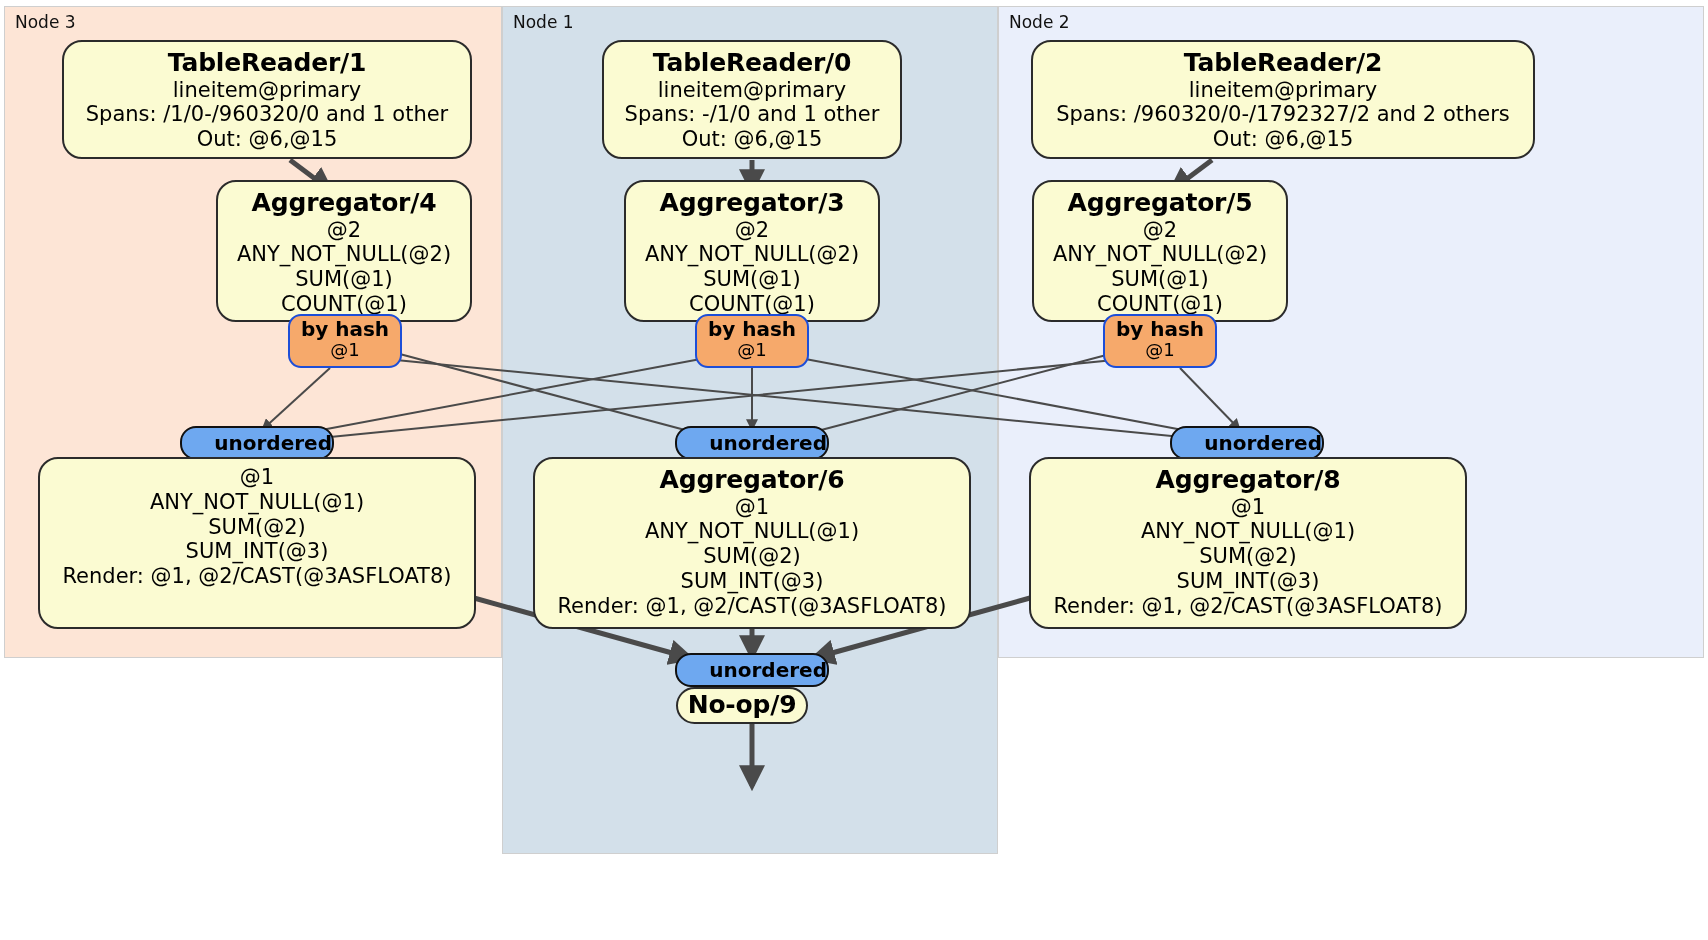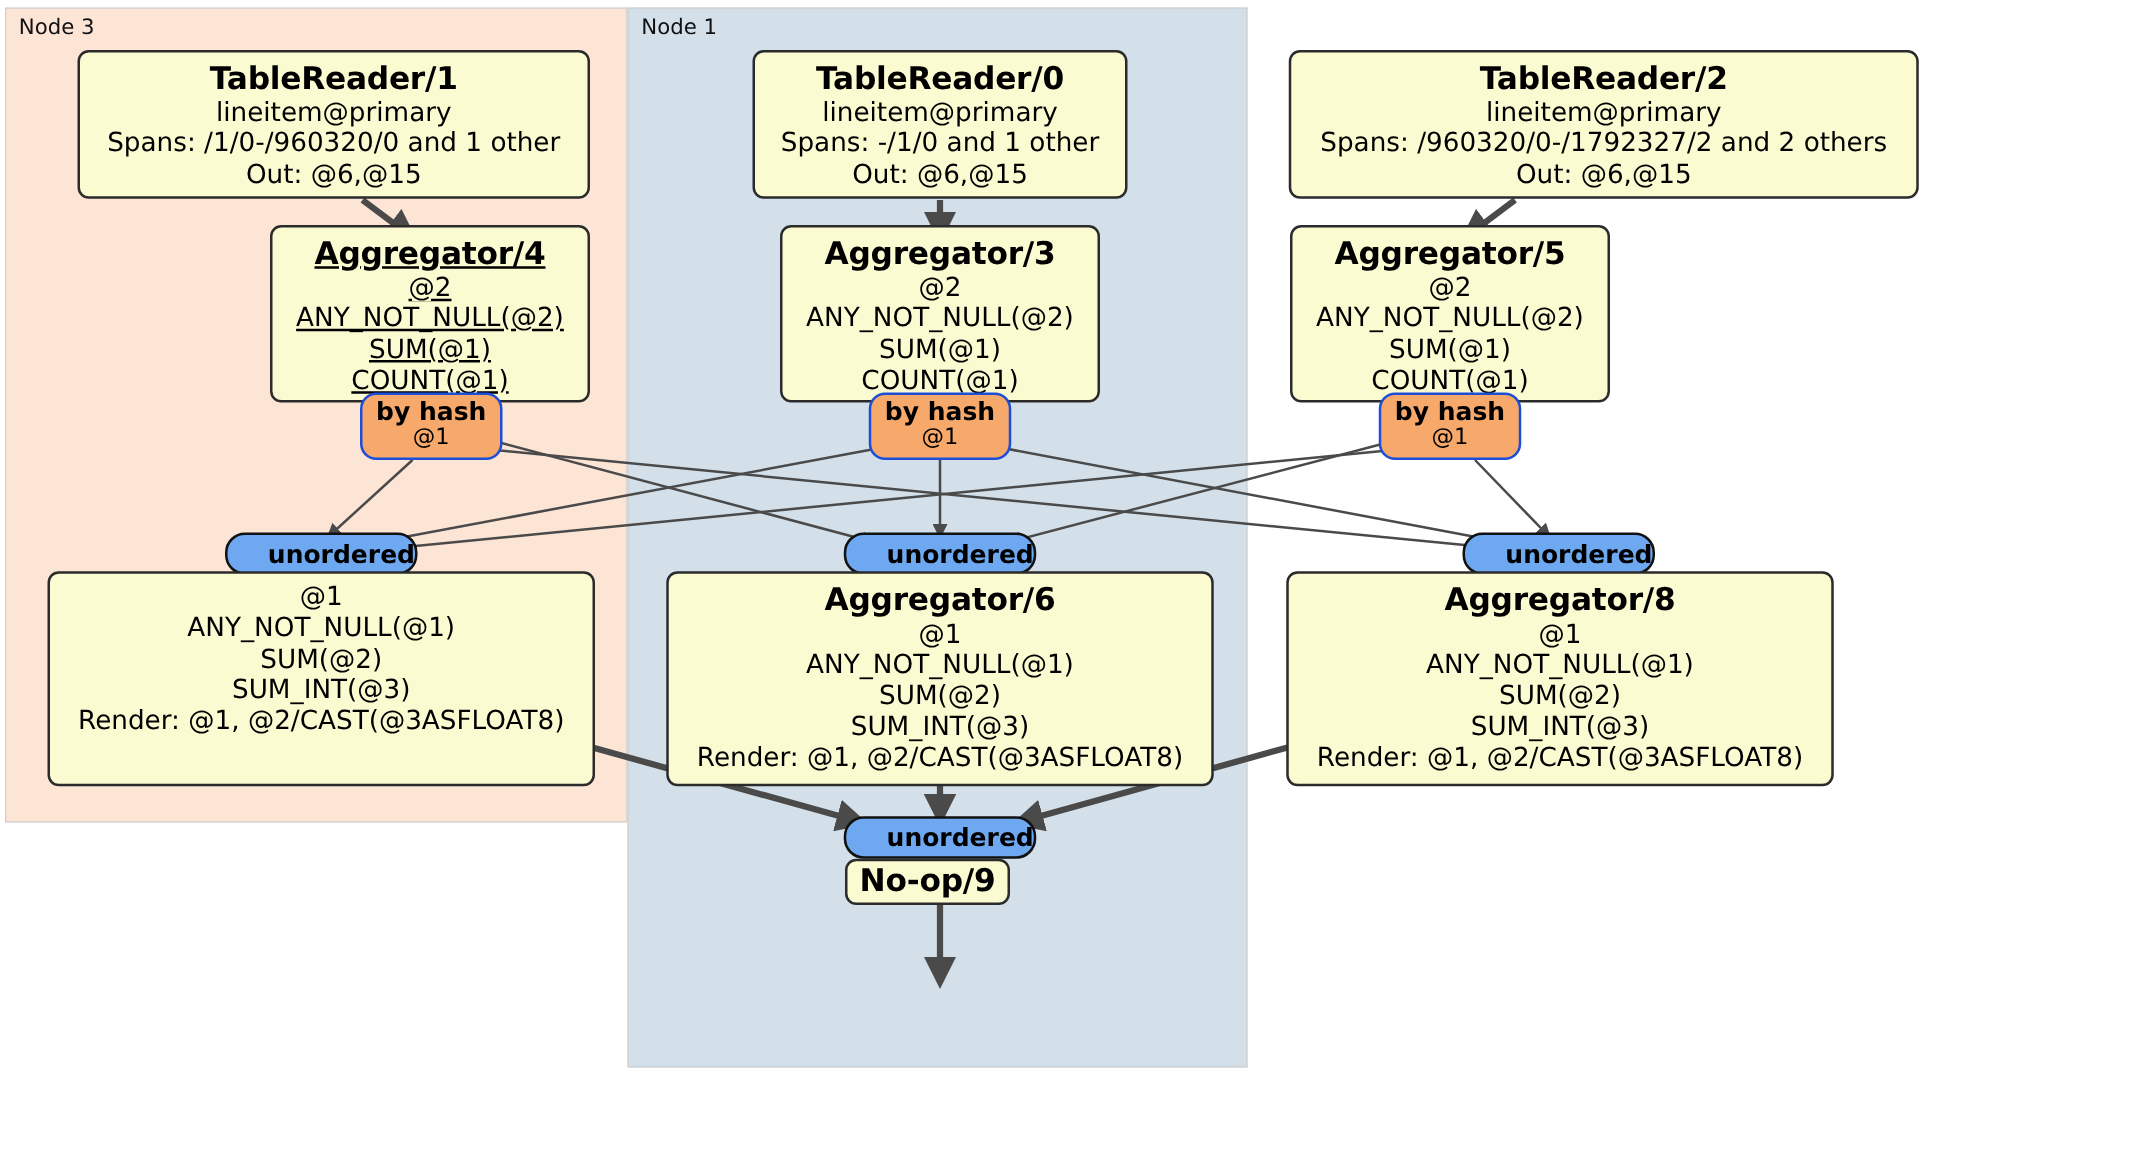--- a/index.html
+++ b/index.html
@@ -43,21 +43,21 @@
     height: 940px;
     pointer-events: none;
   }
 
   
   .box {
     position: absolute;
     box-sizing: border-box;
     background: #fbfbd2;
     border: 2px solid #2b2b2b;
-    border-radius: 9px;
+    border-radius: 20px;
     text-align: center;
     padding: 6px 10px 8px 10px;
     line-height: 1.18;
     color: #000;
   }
   .box .title {
     font-weight: bold;
     font-size: 25px;
     letter-spacing: -0.2px;
     white-space: nowrap;
@@ -117,20 +117,23 @@
 <div id="stage">
 
   <div class="panel" style="left:4px; top:6px; width:498px; height:652px; background:#fde5d6;">
     <div class="panel-label">Node 3</div>
   </div>
 
   <div class="panel" style="left:502px; top:6px; width:496px; height:848px; background:#d3e0ea;">
     <div class="panel-label">Node 1</div>
   </div>
 
+  <div class="panel" style="left:998px; top:6px; width:706px; height:652px; background:#eaeffb;">
+    <div class="panel-label">Node 2</div>
+  </div>
 
   <svg id="edges" viewBox="0 0 1708 940">
     <defs>
       <marker id="arrow-thin" viewBox="0 0 10 10" refX="9" refY="5" markerWidth="6" markerHeight="6" orient="auto-start-reverse">
         <path d="M 0 0 L 10 5 L 0 10 z" fill="#4a4a4a"></path>
       </marker>
       <marker id="arrow-thick" viewBox="0 0 10 10" refX="8" refY="5" markerWidth="5.2" markerHeight="5.2" orient="auto-start-reverse">
         <path d="M 0 0 L 10 5 L 0 10 z" fill="#4a4a4a"></path>
       </marker>
     </defs>
@@ -172,21 +175,21 @@
     <div class="line">Out: @6,@15</div>
   </div>
 
   <div class="box" style="left:1031px; top:40px; width:504px; height:119px;">
     <div class="title">TableReader/2</div>
     <div class="line">lineitem@primary</div>
     <div class="line">Spans: /960320/0-/1792327/2 and 2 others</div>
     <div class="line">Out: @6,@15</div>
   </div>
 
-  <div class="box" style="left:216px; top:180px; width:256px; height:142px;text-decoration:underline;">
+  <div class="box" style="left:216px; top:180px; width:256px; height:142px;">
     <div class="title">Aggregator/4</div>
     <div class="line">@2</div>
     <div class="line">ANY_NOT_NULL(@2)</div>
     <div class="line">SUM(@1)</div>
     <div class="line">COUNT(@1)</div>
   </div>
 
   <div class="box" style="left:624px; top:180px; width:256px; height:142px;">
     <div class="title">Aggregator/3</div>
     <div class="line">@2</div>

